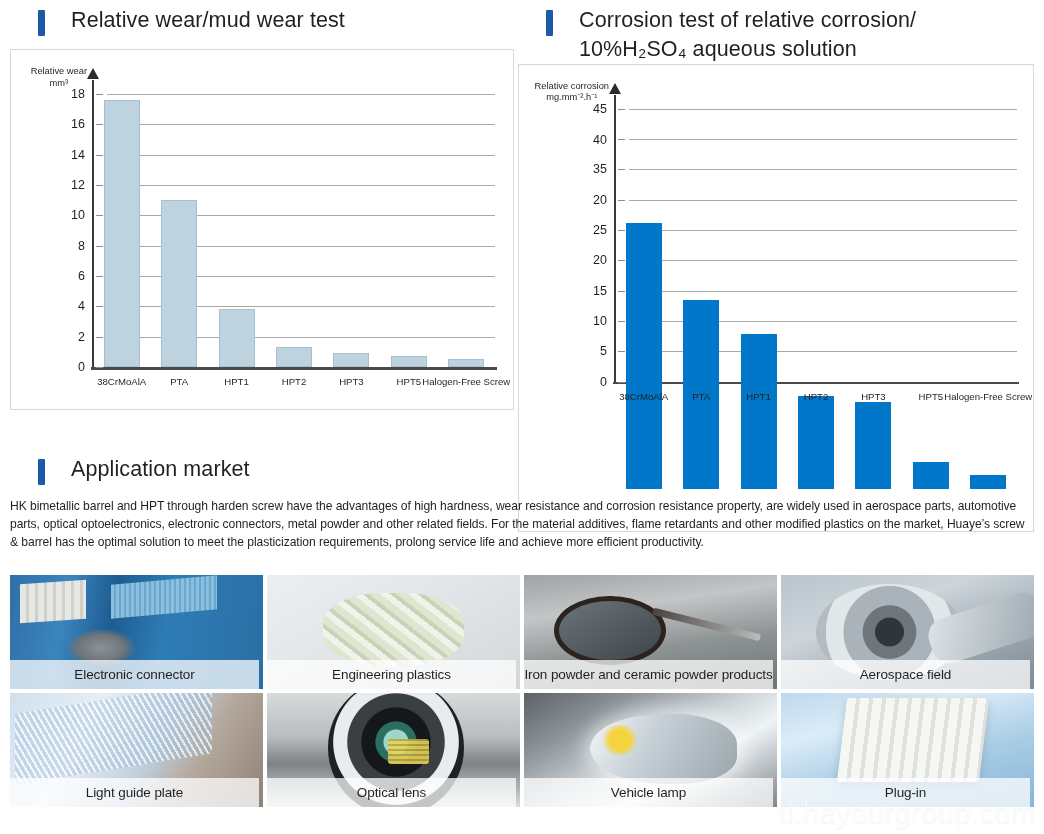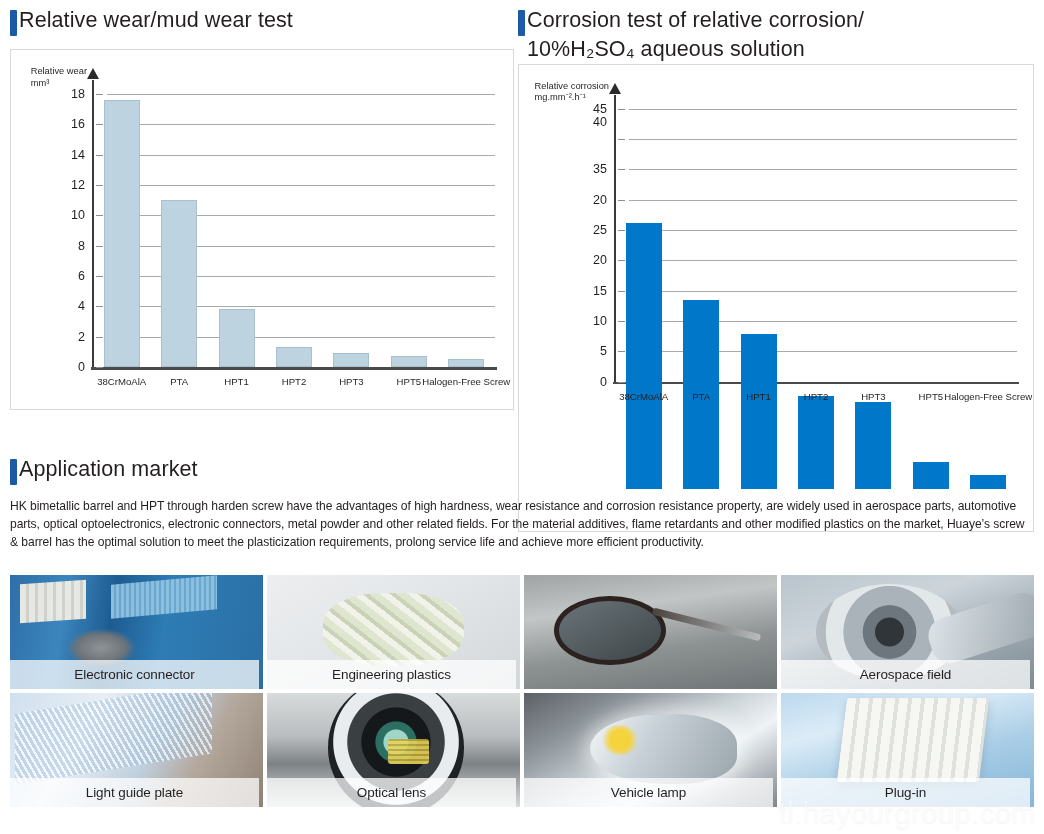--- a/index.html
+++ b/index.html
@@ -6,21 +6,21 @@
   body {
     width: 1044px; height: 834px;
     background: #ffffff;
     font-family: "Liberation Sans", sans-serif;
     color: #231f20;
     overflow: hidden;
     position: relative;
   }
 
   
-  .sec-head { display: flex; align-items: flex-start; gap: 2px; }
+  .sec-head { display: flex; align-items: flex-start; gap: 26px; margin-left: 28px; }
   .sec-bar {
     width: 7px; background: #1c5aa8; flex: 0 0 7px;
     border-radius: 1px;
   }
   .sec-bar.h1 { height: 26px; margin-top: 4px; }
   .sec-bar.h2 { height: 26px; margin-top: 4px; }
   .sec-title {
     font-size: 21.5px; font-weight: 400; line-height: 1.34;
     letter-spacing: .1px; color: #231f20;
     font-family: "Liberation Sans", sans-serif;
@@ -39,21 +39,21 @@
     border: 1px solid #d8d8d8;
     background: #fff;
     position: relative;
   }
   .chart-box.left { margin-top: 13px; height: 361px; width: 504px; }
   .chart-box.right { margin-top: 0px; height: 468px; width: 516px; }
 
   
   .axis-label {
     position: absolute; font-size: 9.3px; line-height: 1.28;
-    text-align: left; color: #231f20; white-space: nowrap;
+    text-align: center; color: #231f20; white-space: nowrap;
   }
   .y-axis-line {
     position: absolute; width: 2px; background: #3a3a3a;
   }
   .y-arrow {
     position: absolute; width: 0; height: 0;
     border-left: 6px solid transparent;
     border-right: 6px solid transparent;
     border-bottom: 11px solid #2b2b2b;
   }
@@ -318,21 +318,21 @@
         <div class="ytick-mark" style="left: 99px; top: 165.333px;"></div>
         <div class="ytick-label" style="right: 426px; top: 165.333px;">25</div>
         <div class="gridline" style="left: 110px; top: 135px; width: 388px;"></div>
         <div class="ytick-mark" style="left: 99px; top: 135px;"></div>
         <div class="ytick-label" style="right: 426px; top: 135px;">20</div>
         <div class="gridline" style="left: 110px; top: 104.667px; width: 388px;"></div>
         <div class="ytick-mark" style="left: 99px; top: 104.667px;"></div>
         <div class="ytick-label" style="right: 426px; top: 104.667px;">35</div>
         <div class="gridline" style="left: 110px; top: 74.3333px; width: 388px;"></div>
         <div class="ytick-mark" style="left: 99px; top: 74.3333px;"></div>
-        <div class="ytick-label" style="right: 426px; top: 57px;">40</div>
+        <div class="ytick-label" style="right: 426px; top: 75px;">40</div>
         <div class="gridline" style="left: 110px; top: 44px; width: 388px;"></div>
         <div class="ytick-mark" style="left: 99px; top: 44px;"></div>
         <div class="ytick-label" style="right: 426px; top: 44px;">45</div>
         <div class="bar corr" style="left: 106.714px; width: 36px; height: 265.72px; bottom: 42px;"></div>
         <div class="xtick-label" style="left: 124.714px; top: 326px;">38CrMoAlA</div>
         <div class="bar corr" style="left: 164.143px; width: 36px; height: 188.673px; bottom: 42px;"></div>
         <div class="xtick-label" style="left: 182.143px; top: 326px;">PTA</div>
         <div class="bar corr" style="left: 221.571px; width: 36px; height: 154.7px; bottom: 42px;"></div>
         <div class="xtick-label" style="left: 239.571px; top: 326px;">HPT1</div>
         <div class="bar corr" style="left: 279px; width: 36px; height: 92.82px; bottom: 42px;"></div>
@@ -363,20 +363,23 @@
       </div>
     </div>
     <div class="tile">
       <div class="photo ph-plastic"></div>
       <div class="cap-band">
         <span class="cap">Engineering plastics</span>
       </div>
     </div>
     <div class="tile">
       <div class="photo ph-glasses"></div>
+      <div class="cap-band">
+        <span class="cap">Iron powder and ceramic powder products</span>
+      </div>
     </div>
     <div class="tile">
       <div class="photo ph-aero"></div>
       <div class="cap-band">
         <span class="cap">Aerospace field</span>
       </div>
     </div>
     <div class="tile">
       <div class="photo ph-lgp"></div>
       <div class="cap-band">

